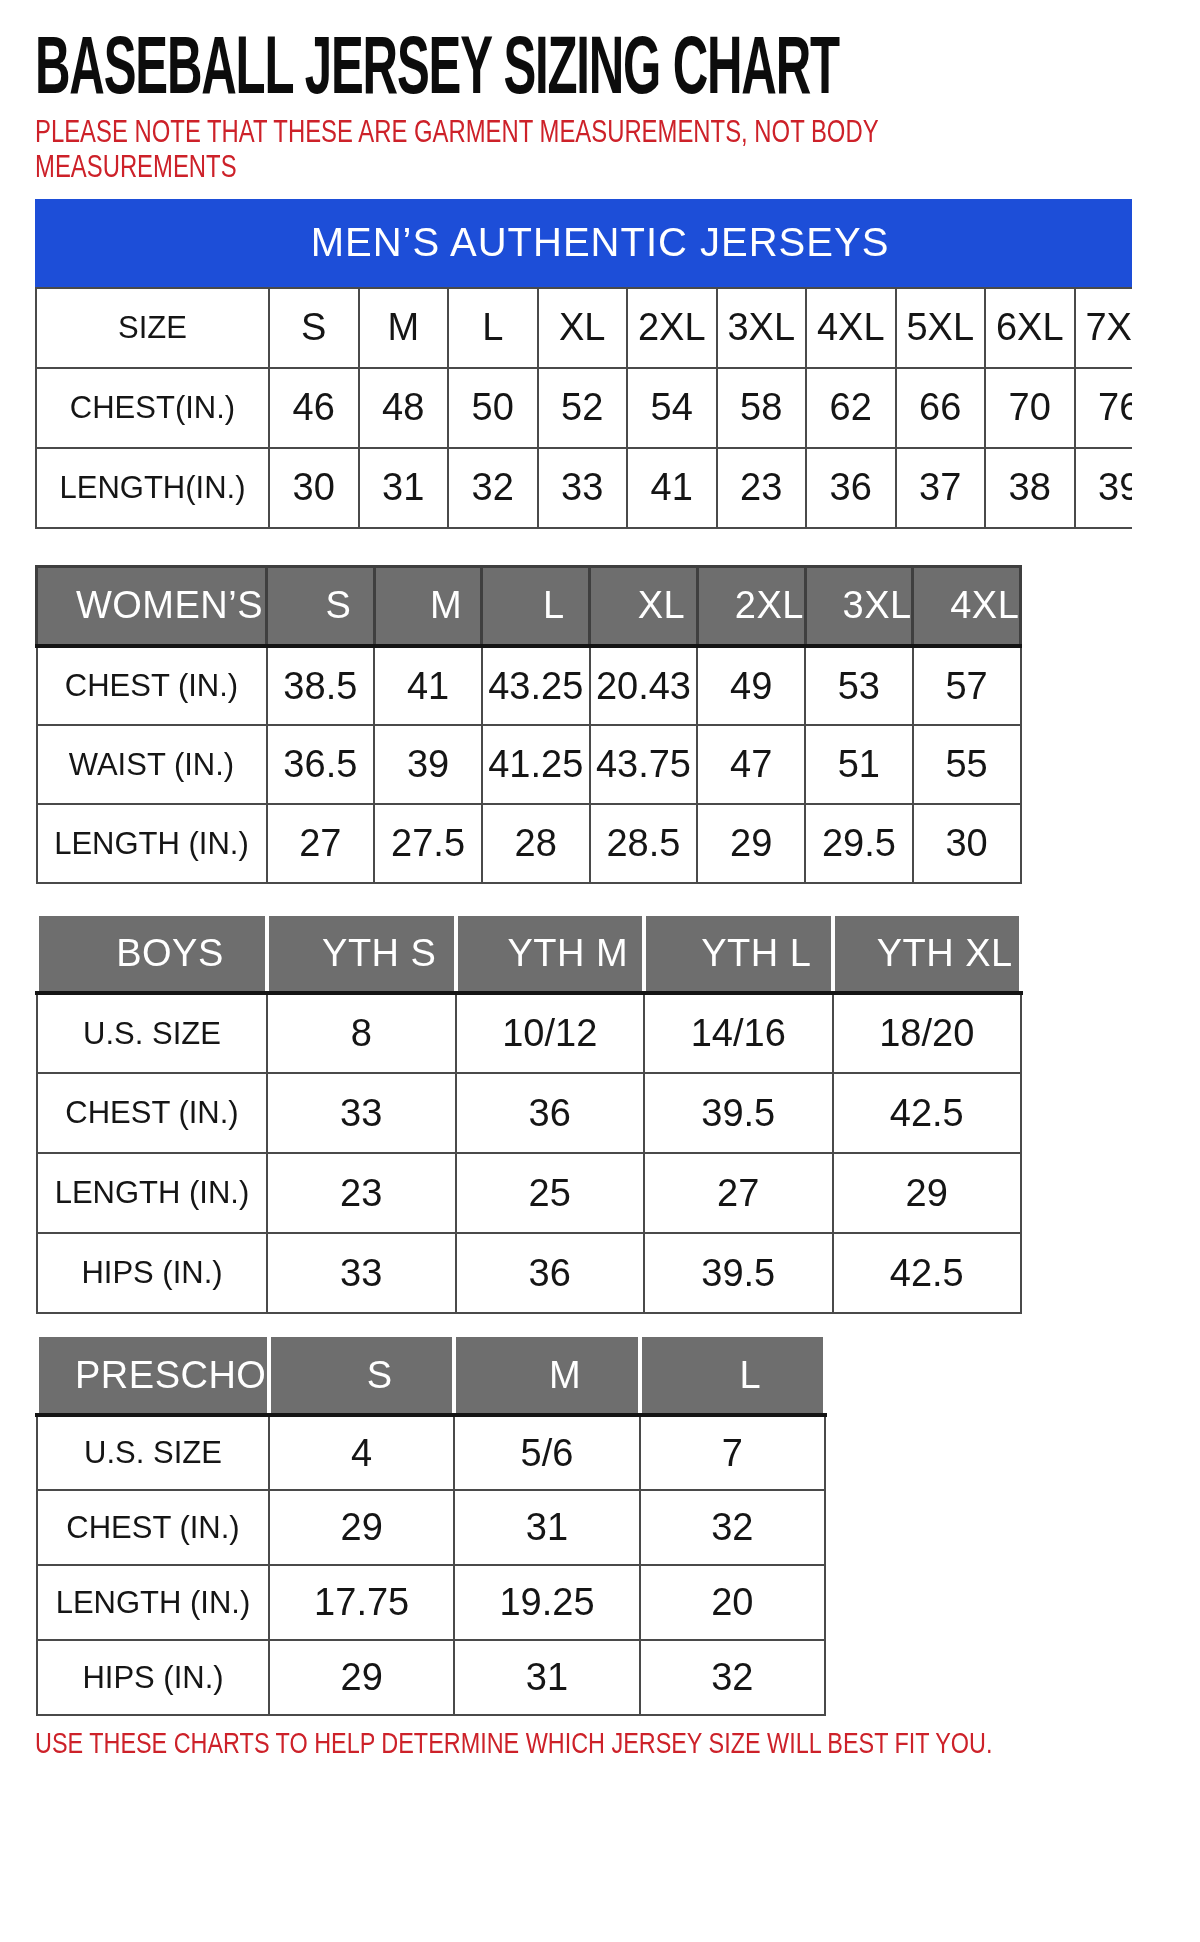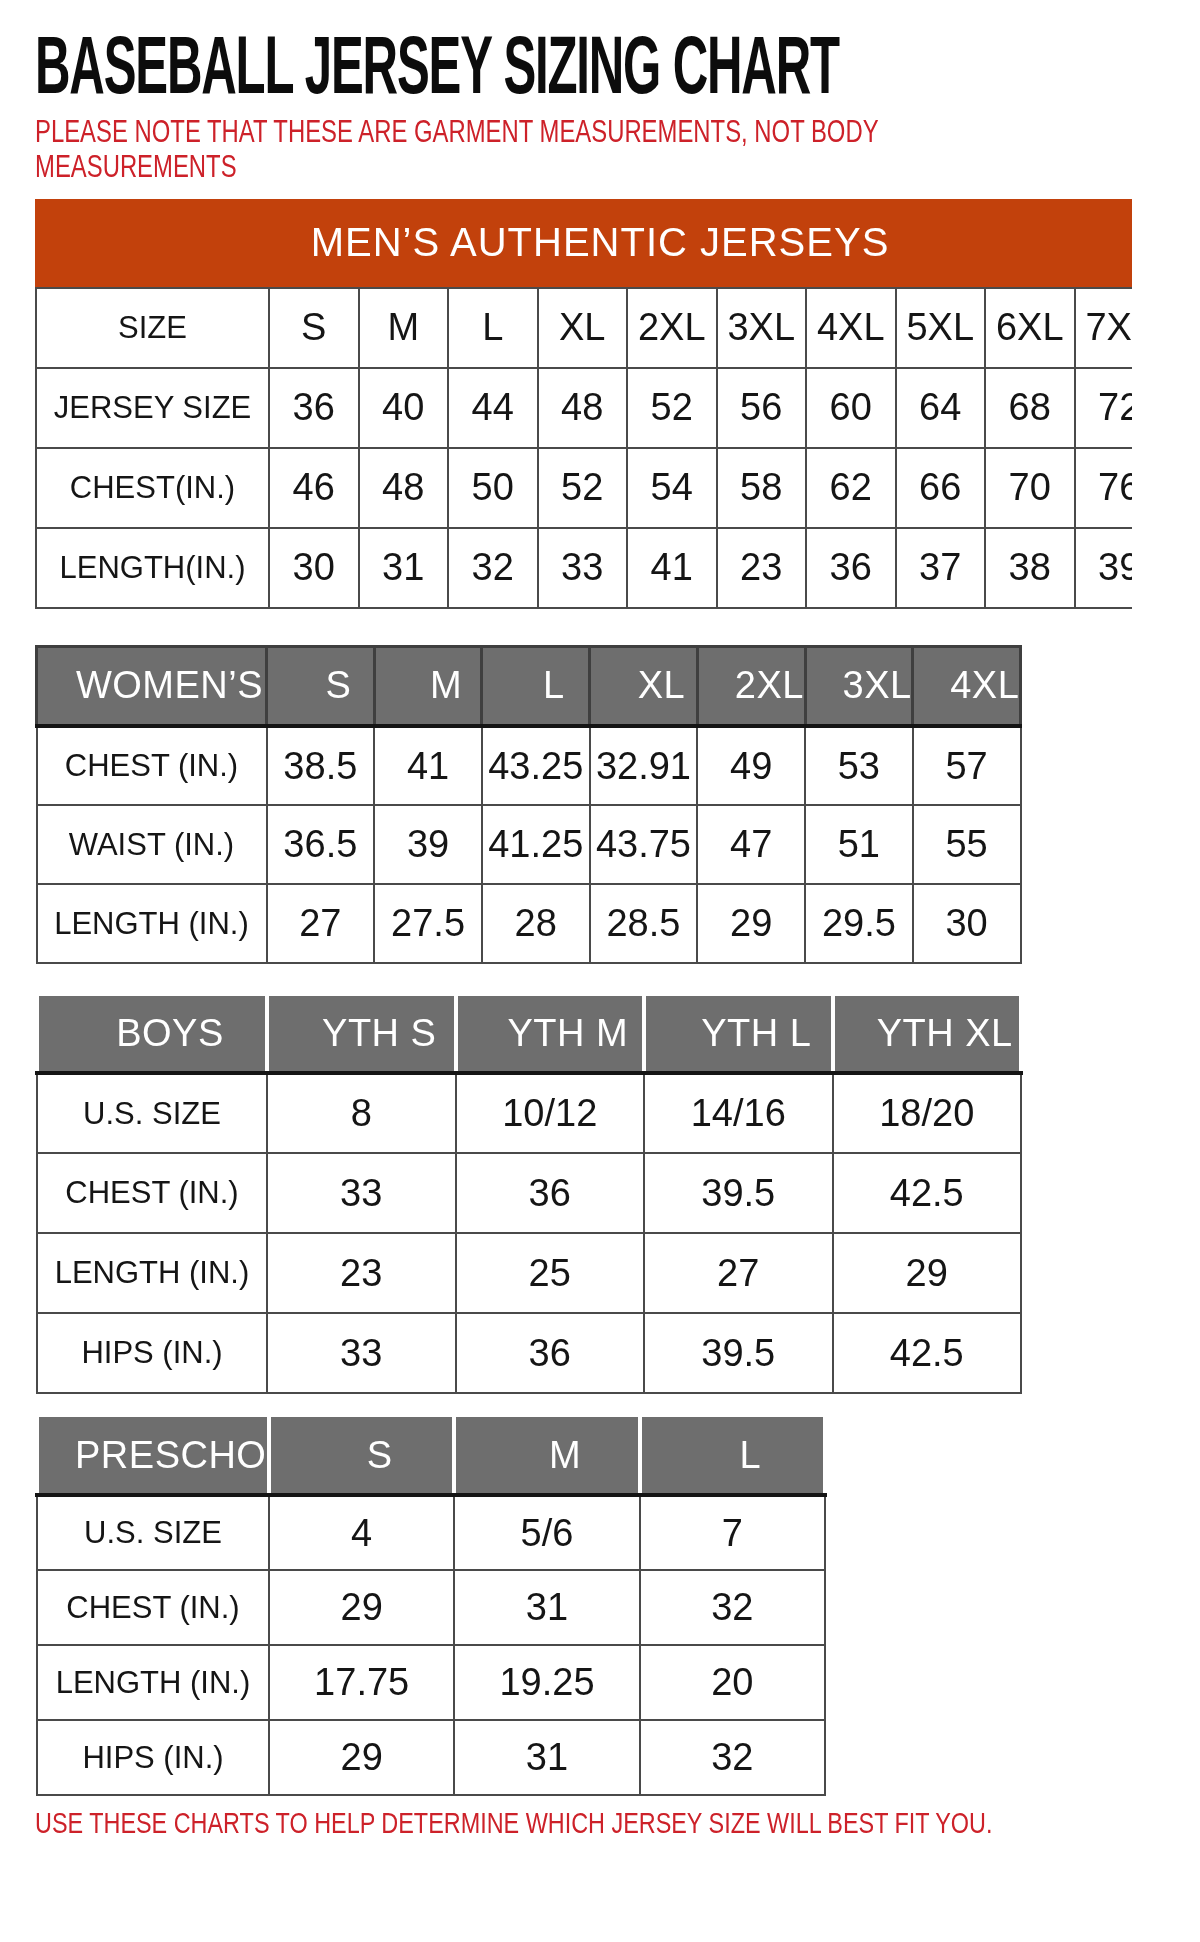--- a/index.html
+++ b/index.html
@@ -30,21 +30,21 @@
   }
   .footer {
     margin-top:10px; white-space:nowrap;
     color:#cd2129; font-size:30px;
     transform:scaleX(0.78); transform-origin:left top;
   }
 
   
   .banner {
     margin-top:14px; width:1130px; height:88px;
-    background:#c2410c; color:#ffffff;
+    background:#1d4ed8; color:#ffffff;
     font-size:40px; letter-spacing:1px;
     display:flex; align-items:center; justify-content:center;
   }
 
   
   table.tbl {
     border-collapse:collapse; table-layout:fixed;
     border:2px solid #a3a3a3; background:#fff;
   }
   .tbl td {
@@ -113,33 +113,20 @@
         <td>L</td>
         <td>XL</td>
         <td>2XL</td>
         <td>3XL</td>
         <td>4XL</td>
         <td>5XL</td>
         <td>6XL</td>
         <td>7XL</td>
       </tr>
       <tr>
-        <td class="lab">JERSEY SIZE</td>
-        <td>36</td>
-        <td>40</td>
-        <td>44</td>
-        <td>48</td>
-        <td>52</td>
-        <td>56</td>
-        <td>60</td>
-        <td>64</td>
-        <td>68</td>
-        <td>72</td>
-      </tr>
-      <tr>
         <td class="lab">CHEST(IN.)</td>
         <td>46</td>
         <td>48</td>
         <td>50</td>
         <td>52</td>
         <td>54</td>
         <td>58</td>
         <td>62</td>
         <td>66</td>
         <td>70</td>
@@ -181,21 +168,21 @@
         <td class="gh">XL</td>
         <td class="gh">2XL</td>
         <td class="gh">3XL</td>
         <td class="gh">4XL</td>
       </tr>
       <tr>
         <td class="lab">CHEST (IN.)</td>
         <td>38.5</td>
         <td>41</td>
         <td>43.25</td>
-        <td>32.91</td>
+        <td>20.43</td>
         <td>49</td>
         <td>53</td>
         <td>57</td>
       </tr>
       <tr>
         <td class="lab">WAIST (IN.)</td>
         <td>36.5</td>
         <td>39</td>
         <td>41.25</td>
         <td>43.75</td>

